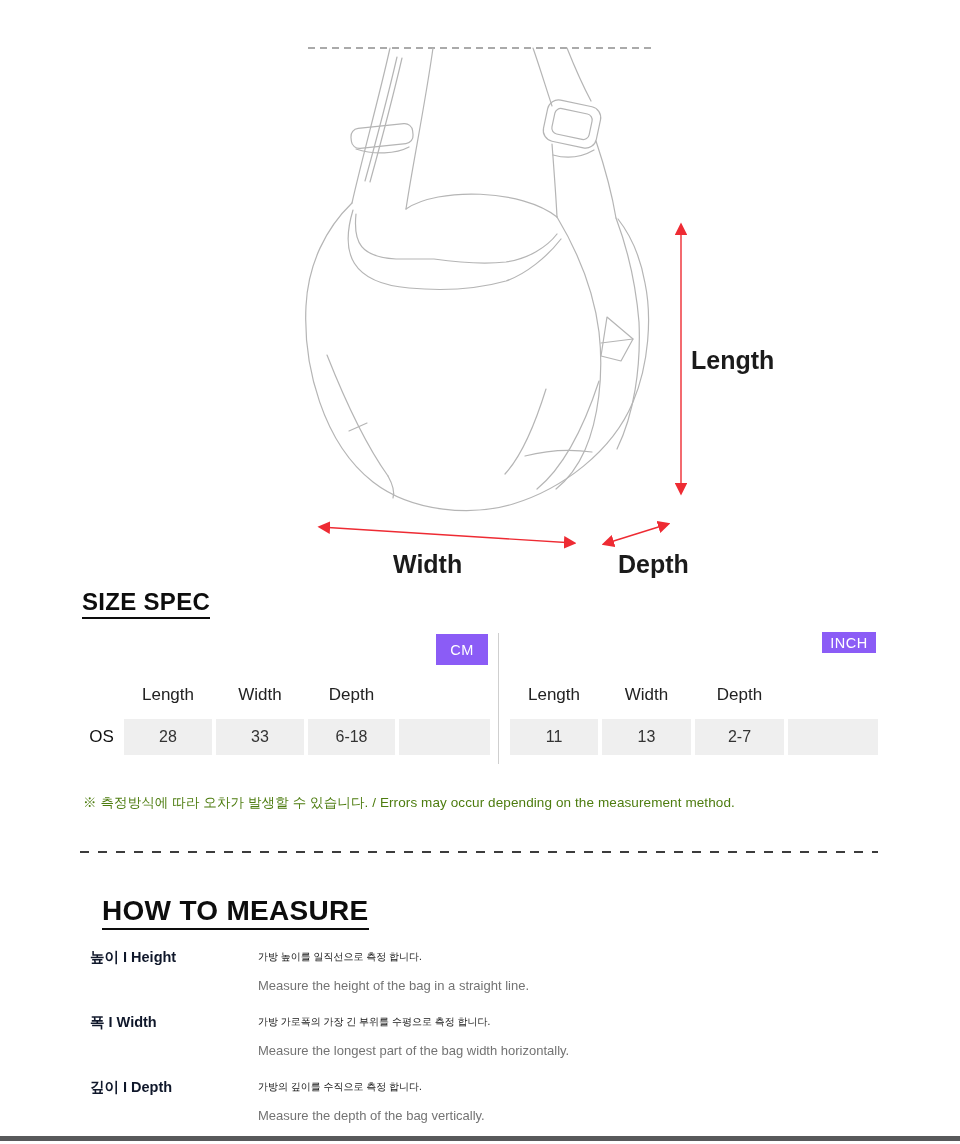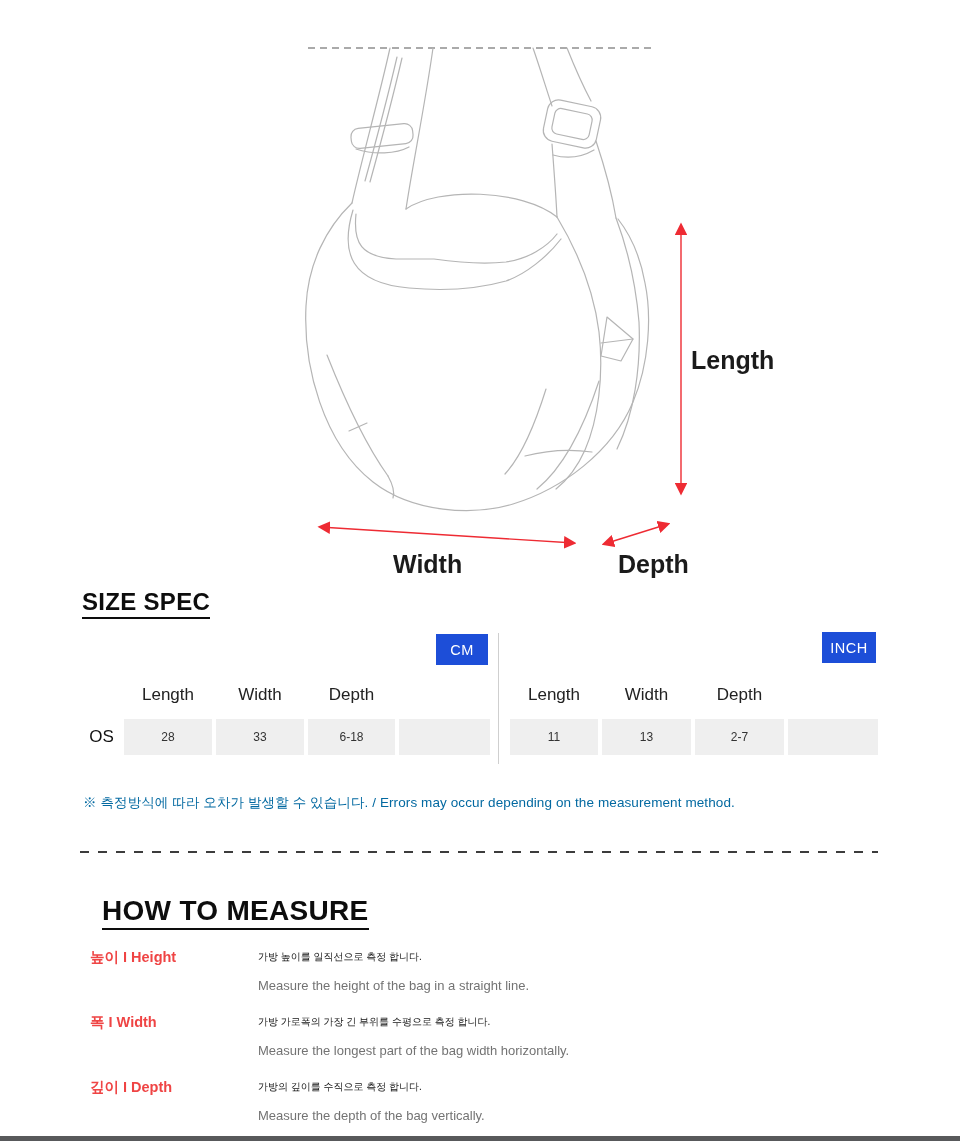--- a/index.html
+++ b/index.html
@@ -16,46 +16,46 @@
   
   .section-title{
     position:absolute;margin:0;font-weight:700;color:#0d0d0d;
     border-bottom:2.5px solid #0d0d0d;padding-bottom:3px;letter-spacing:.3px;
     display:inline-block;line-height:1;
   }
   .size-title{left:82px;top:590px;font-size:24px;}
   .measure-title{left:102px;top:897px;font-size:28px;}
   
   .unit-badge{
-    position:absolute;background:#1d4ed8;color:#fff;display:flex;
+    position:absolute;background:#8b5cf6;color:#fff;display:flex;
     align-items:center;justify-content:center;font-size:14.5px;letter-spacing:.5px;
   }
   .cm-badge{left:436px;top:634px;width:52px;height:31px;}
-  .inch-badge{left:822px;top:632px;width:54px;height:31px;}
+  .inch-badge{left:822px;top:632px;width:54px;height:21px;}
   .table-divider{position:absolute;left:498px;top:633px;width:1px;height:131px;background:#cfcfcf;}
   
   .spec-header,.spec-row{position:absolute;display:grid;column-gap:4px;}
   .cm-grid{grid-template-columns:37px 88px 88px 87px 91px;left:83px;}
   .inch-grid{grid-template-columns:88px 89px 89px 90px;left:510px;}
   .spec-header{top:682px;height:26px;}
   .spec-row{top:719px;height:36px;}
   .hcell{display:flex;align-items:center;justify-content:center;font-size:17px;color:#222;}
-  .rcell{display:flex;align-items:center;justify-content:center;font-size:12px;color:#333;}
+  .rcell{display:flex;align-items:center;justify-content:center;font-size:16px;color:#333;}
   .cell{background:#efefef;}
   .row-label{font-size:17px;color:#111;background:transparent;}
   
-  .note{position:absolute;left:83px;top:794px;margin:0;font-size:13.5px;color:#0369a1;letter-spacing:.1px;}
+  .note{position:absolute;left:83px;top:794px;margin:0;font-size:13.5px;color:#4d7c0f;letter-spacing:.1px;}
   .dashed-divider{
     position:absolute;left:80px;top:851px;width:798px;height:2px;
     background:repeating-linear-gradient(90deg,#3c3c3c 0 9px,transparent 9px 18px);
   }
   
   .measure-list{position:absolute;left:90px;top:948px;width:640px;}
   .measure-row{display:flex;margin-bottom:19px;min-height:36px;}
-  .m-label{width:168px;font-size:14.5px;font-weight:700;color:#ef4444;line-height:18px;}
+  .m-label{width:168px;font-size:14.5px;font-weight:700;color:#0f172a;line-height:18px;}
   .m-desc{flex:1;}
   .m-ko{font-size:10px;color:#141414;line-height:17px;}
   .m-en{font-size:13px;color:#737373;margin-top:13px;line-height:16px;}
   
   .footer-bar{position:absolute;left:0;top:1136px;width:960px;height:5px;background:#58595b;}
 </style>
 </head>
 <body>
 
 <div class="page">

